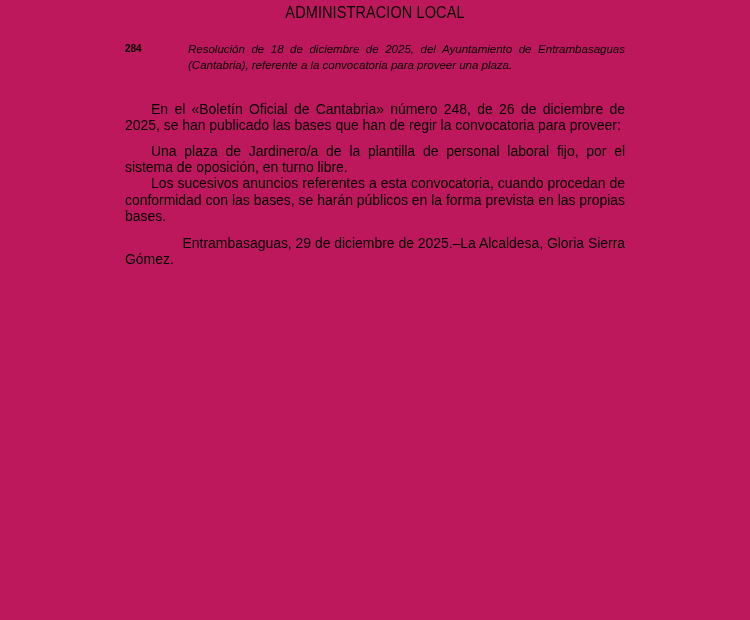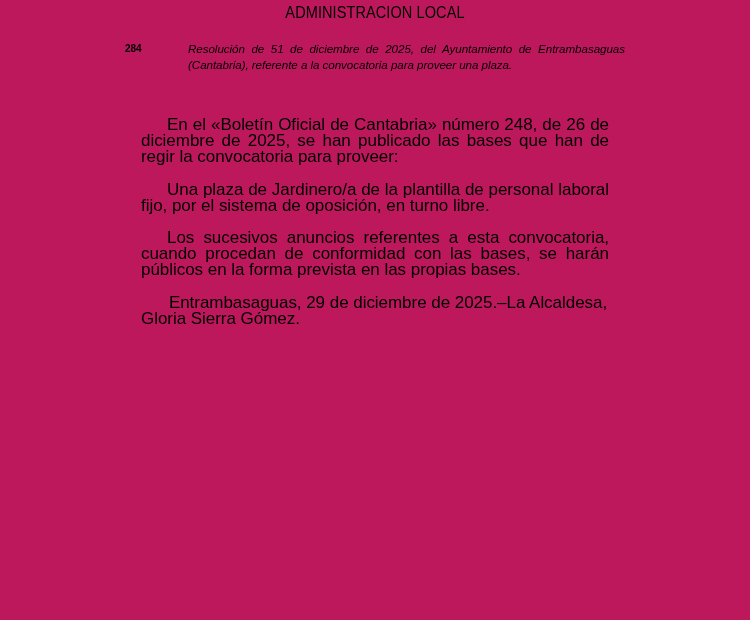--- a/index.html
+++ b/index.html
@@ -69,51 +69,51 @@
   }
 
   
   .body-text {
     position: absolute;
     top: 101px;
     left: 125px;
     width: 500px;
   }
   .para {
-    font-size: 17px;
+    font-size: 14px;
     line-height: 16.2px;
     text-align: justify;
     text-align-last: left;
     text-indent: 26px;
-    margin: 16px;
+    margin: 0;
     letter-spacing: -0.04px;
     word-spacing: 0px;
   }
   .para.gap {
     margin-top: 9.5px;
   }
   .para.tight {
     margin-top: 0px;
   }
   .para.sign {
     margin-top: 11px;
-    text-align: center;
+    text-align: right;
     text-align-last: left;
   }
 </style>
 </head>
 <body>
 
 <div class="page">
 
   <div class="section-title">ADMINISTRACION LOCAL</div>
 
   <div class="article-head">
     <div class="article-number">284</div>
-    <div class="article-title">Resolución de 51 de diciembre de 2025, del Ayuntamiento de Entrambasaguas (Cantabria), referente a la convocatoria para proveer una plaza.</div>
+    <div class="article-title">Resolución de 18 de diciembre de 2025, del Ayuntamiento de Entrambasaguas (Cantabria), referente a la convocatoria para proveer una plaza.</div>
   </div>
 
   <div class="body-text">
     <p class="para">En el «Boletín Oficial de Cantabria» número 248, de 26 de diciembre de 2025, se han publicado las bases que han de regir la convocatoria para proveer:</p>
     <p class="para gap">Una plaza de Jardinero/a de la plantilla de personal laboral fijo, por el sistema de oposición, en turno libre.</p>
     <p class="para tight">Los sucesivos anuncios referentes a esta convocatoria, cuando procedan de conformidad con las bases, se harán públicos en la forma prevista en las propias bases.</p>
     <p class="para sign">Entrambasaguas, 29 de diciembre de 2025.–La Alcaldesa, Gloria Sierra Gómez.</p>
   </div>
 
 </div>

